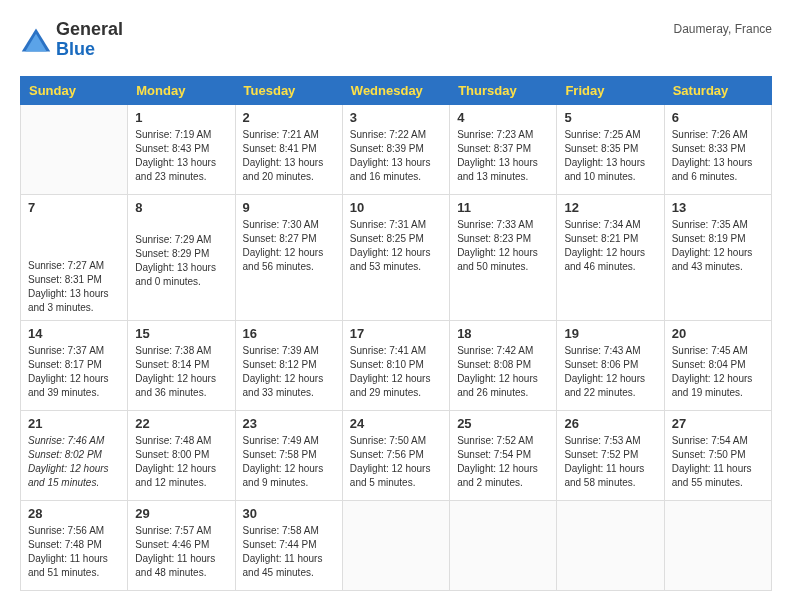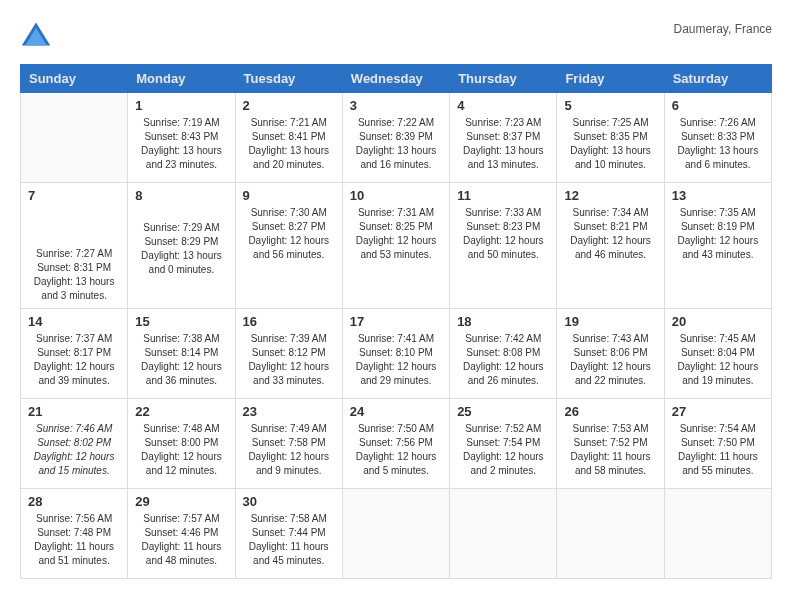--- a/index.html
+++ b/index.html
@@ -46,21 +46,21 @@
       color: #555;
       margin-top: 2px;
     }
     .calendar {
       width: 100%;
       border-collapse: collapse;
       border: 1px solid #ccc;
     }
     .calendar th {
       background-color: #2b72c4;
-      color: #e5e5e5;
+      color: #fde047;
       text-align: left;
       padding: 6px 8px;
       font-size: 13px;
       font-weight: bold;
       border: 1px solid #2b72c4;
     }
     .calendar td {
       vertical-align: top;
       padding: 5px 7px;
       font-size: 10.5px;
@@ -72,36 +72,39 @@
     .day-number {
       font-size: 13px;
       font-weight: bold;
       margin-bottom: 3px;
       display: block;
     }
     .day-info {
       font-size: 10px;
       color: #333;
       line-height: 1.4;
-      text-align: center;
     }
     .week-row td {
       height: 90px;
     }
     .empty { background: #fafafa; }
   </style>
 </head>
 <body>
 
 <div class="header">
   <div class="logo">
     <svg class="logo-icon" viewBox="0 0 36 30" xmlns="http://www.w3.org/2000/svg">
       <polygon points="18,2 34,28 2,28" fill="#2b72c4"></polygon>
       <polygon points="18,8 30,28 6,28" fill="#5ba3e8"></polygon>
     </svg>
+    <div class="logo-text">
+      <div class="general">General</div>
+      <div class="blue">Blue</div>
+    </div>
   </div>
   <div class="title-block">
     <div class="subtitle">Daumeray, France</div>
   </div>
 </div>
 
 <table class="calendar">
   <thead>
     <tr>
     <th>Sunday</th>

